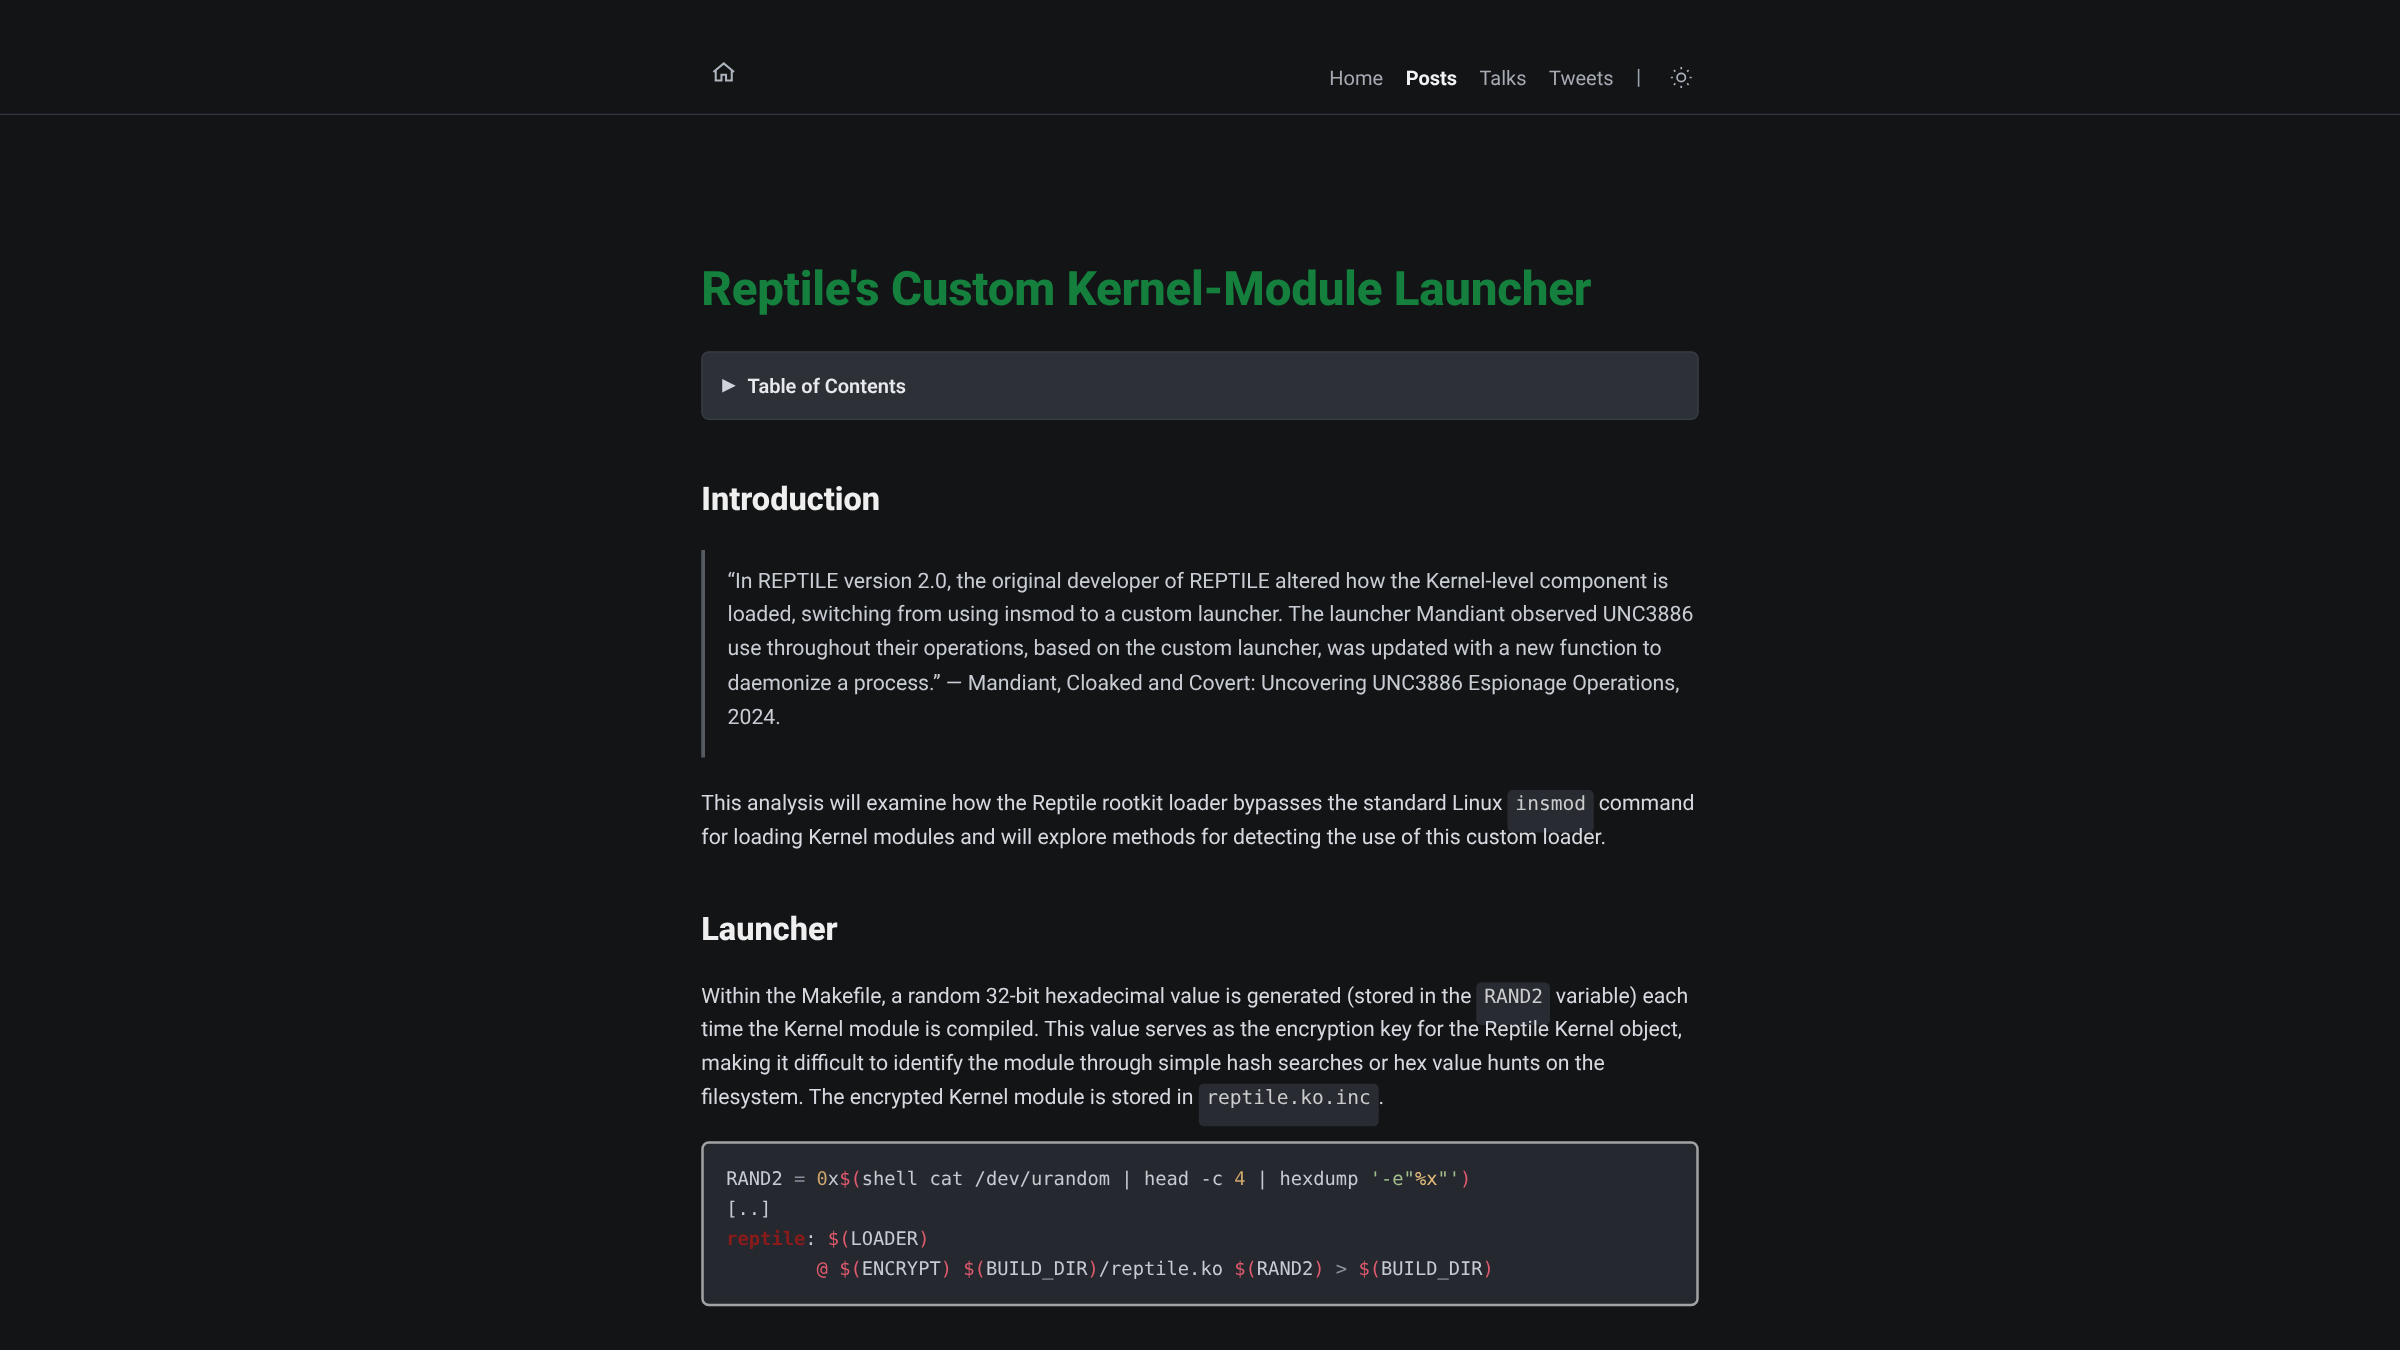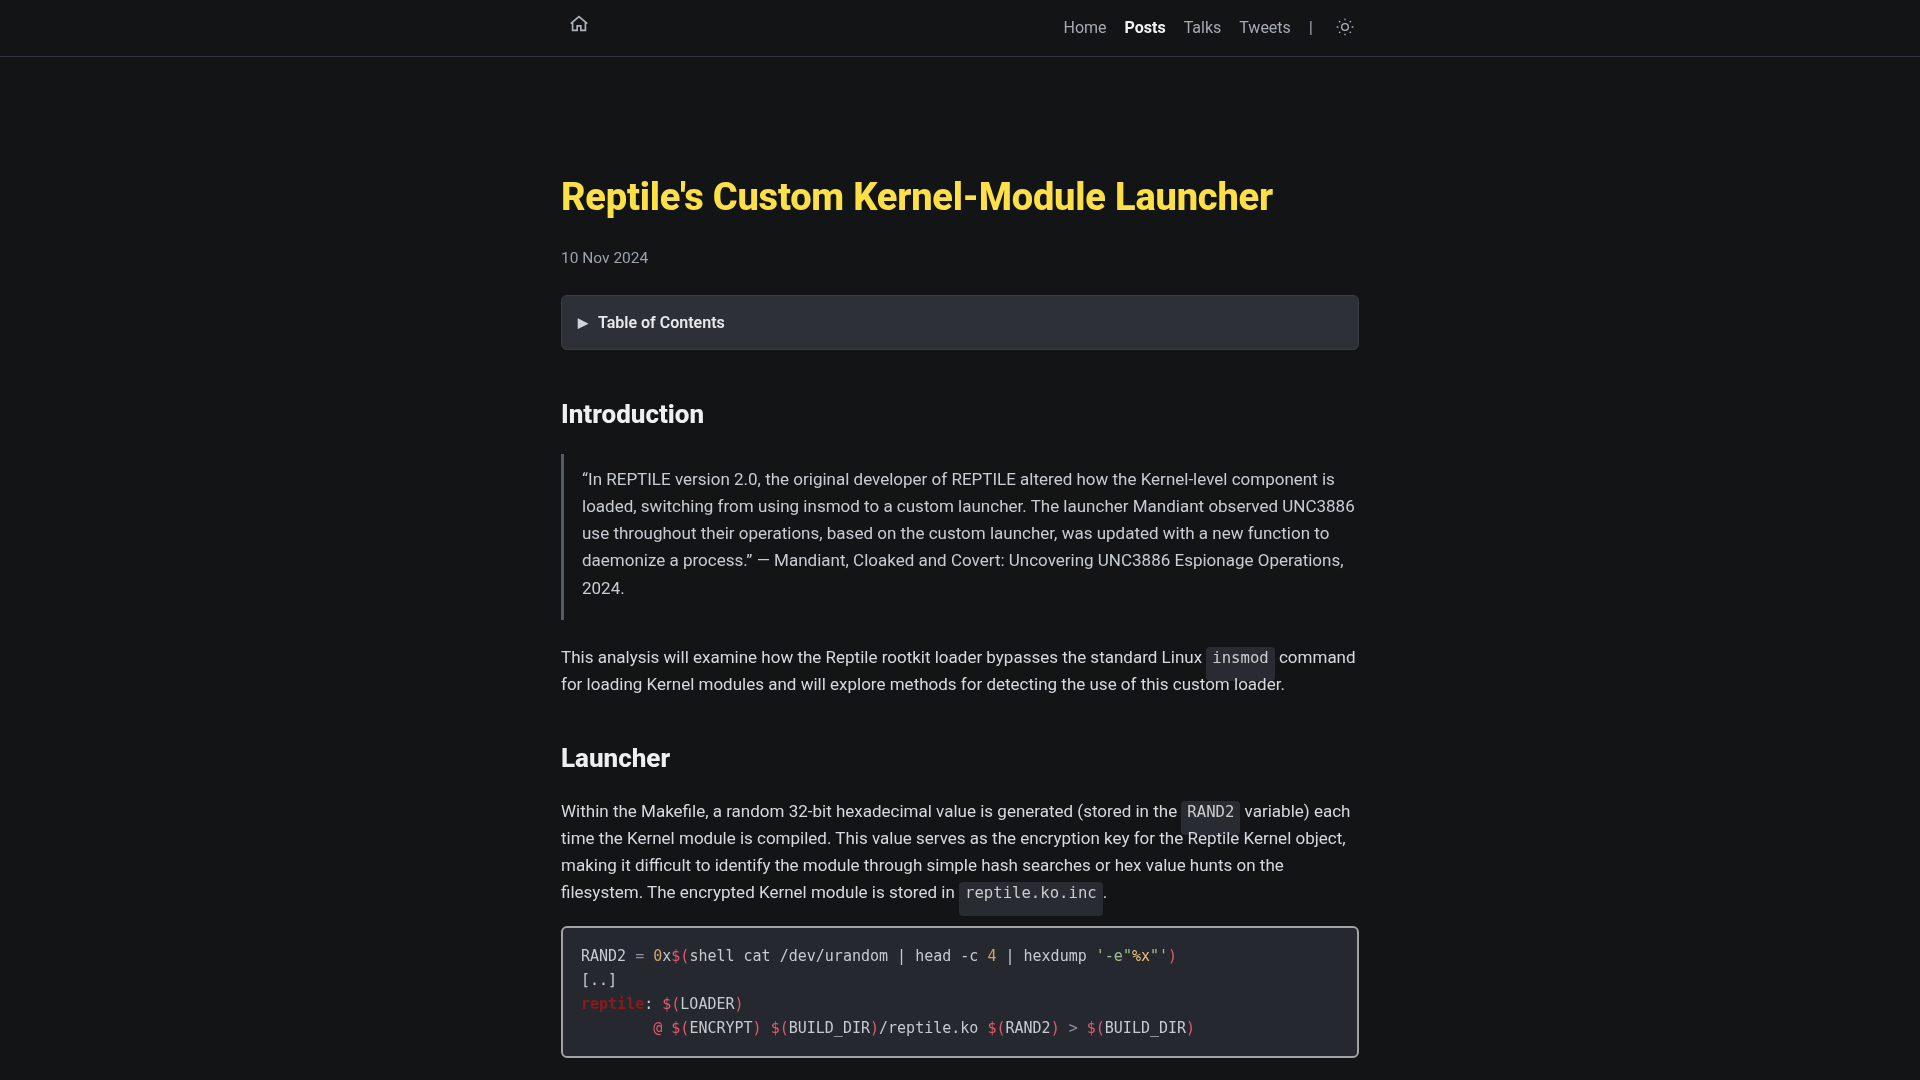--- a/index.html
+++ b/index.html
@@ -30,37 +30,38 @@
     background: var(--bg);
     color: var(--fg);
     font-family: -apple-system, BlinkMacSystemFont, "Segoe UI", Roboto, Helvetica, Arial, sans-serif;
     font-size: 17px;
     line-height: 1.6;
     -webkit-font-smoothing: antialiased;
   }
   .container { max-width: 846px; margin: 0 auto; padding: 0 24px; }
   header.site-header {
     border-bottom: 1px solid var(--border);
+    margin-top: 35px;
   }
   .nav-row { display: flex; align-items: center; justify-content: space-between; height: 56px; }
   .home-btn {
     display: inline-flex; align-items: center; justify-content: center;
     width: 36px; height: 36px; border-radius: 6px; color: var(--muted2);
   }
   .home-btn svg { width: 22px; height: 22px; stroke: currentColor; fill: none; stroke-width: 1.8; }
   nav.primary { display: flex; align-items: center; gap: 18px; }
   nav.primary a { color: var(--link-muted); text-decoration: none; font-size: 16px; }
   nav.primary a.active { color: var(--link-active); font-weight: 700; }
   .nav-sep { color: var(--muted); user-select: none; }
   .theme-btn { background: transparent; border: none; padding: 4px; color: var(--muted2); cursor: pointer; display: inline-flex; }
   .theme-btn svg { width: 20px; height: 20px; stroke: currentColor; fill: none; stroke-width: 1.6; }
 
   main.article { padding-top: 110px; }
   .title {
-    font-size: 38px; font-weight: 800; color: #fde047; margin: 0 0 18px 0; letter-spacing: -0.2px;
+    font-size: 38px; font-weight: 800; color: #15803d; margin: 0 0 18px 0; letter-spacing: -0.2px;
   }
   .date { color: var(--muted); font-size: 15.5px; margin: 6px 0 24px 0; }
   .toc-panel {
     background: #2d3137; border: 1px solid var(--panel-border); border-radius: 6px; padding: 14px 16px; margin-bottom: 44px;
   }
   details > summary { list-style: none; cursor: pointer; display: flex; align-items: center; gap: 10px; color: #e7e9ed; font-weight: 600; font-size: 16px; }
   details > summary::-webkit-details-marker { display: none; }
   .disclosure { display: inline-block; transform: translateY(1px); color: #cfd3da; font-size: 13px; }
 
   h2.section { font-size: 26px; font-weight: 800; color: #efefef; margin: 40px 0 18px; }
@@ -126,21 +127,20 @@
               <path d="M12 2v2M12 20v2M4.93 4.93l1.41 1.41M17.66 17.66l1.41 1.41M2 12h2M20 12h2M4.93 19.07l1.41-1.41M17.66 6.34l1.41-1.41"></path>
             </svg>
         </span>
       </button>
     </nav>
   </div>
 </header>
 
 <main class="container article">
   <h1 class="title">Reptile's Custom Kernel-Module Launcher</h1>
-  <div class="date">10 Nov 2024</div>
 
   <div class="toc-panel">
     <details>
       <summary>
         <span class="disclosure">▶</span>
         <span>Table of Contents</span>
       </summary>
     </details>
   </div>
 

